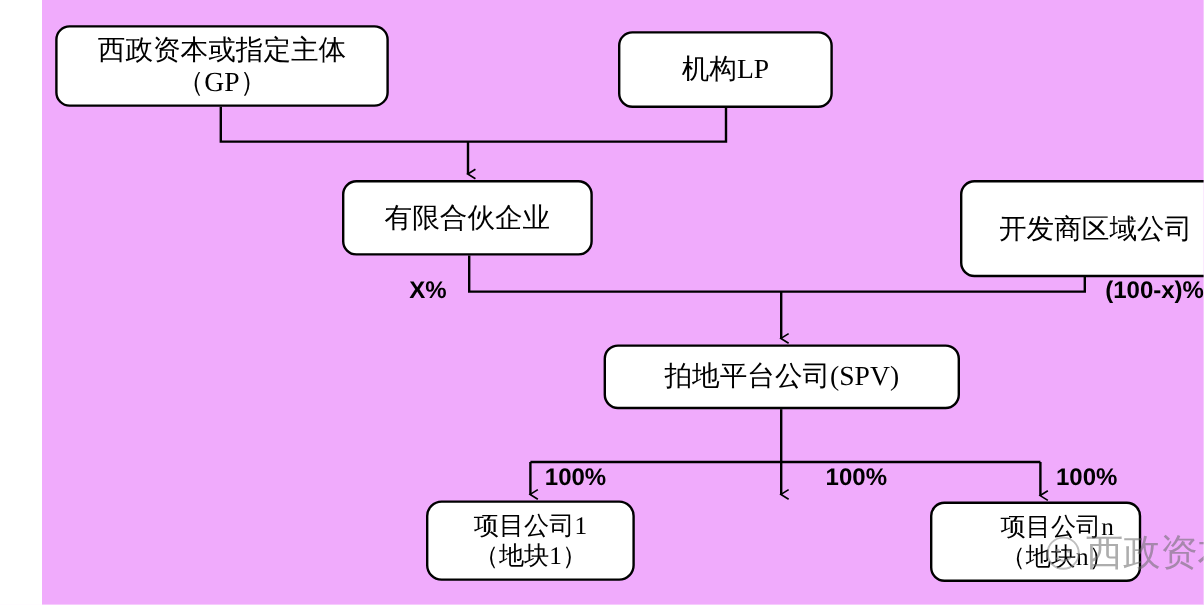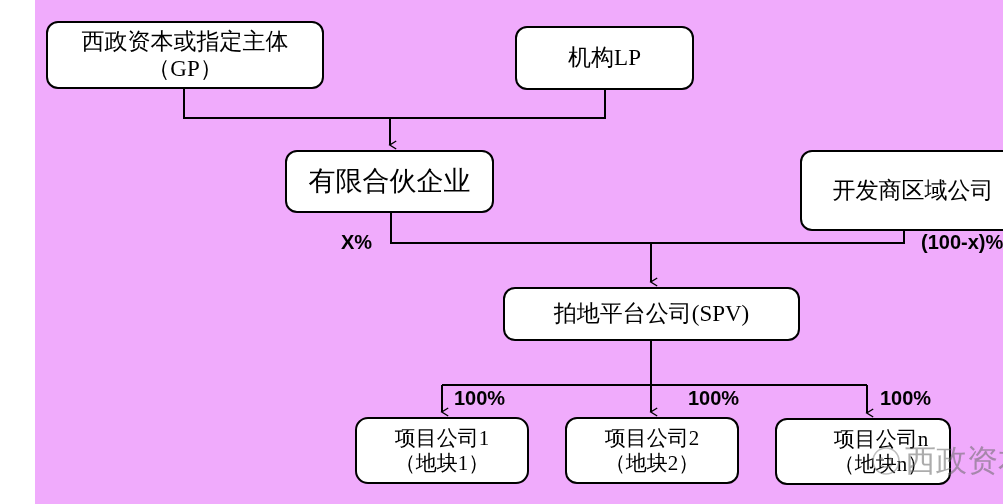--- a/index.html
+++ b/index.html
@@ -42,21 +42,21 @@
     line-height: 1.18;
     z-index: 2;
   }
   .node .line1,
   .node .line2 {
     display: block;
     white-space: nowrap;
   }
   .n-gp       { left: 11px;  top: 21px;  width: 278px; height: 68px;  font-size: 23px; }
   .n-lp       { left: 480px; top: 26px;  width: 179px; height: 64px;  font-size: 23px; }
-  .n-lpship   { left: 250px; top: 150px; width: 209px; height: 63px;  font-size: 27px; }
+  .n-lpship   { left: 250px; top: 150px; width: 209px; height: 63px;  font-size: 23px; }
   .n-dev      { left: 765px; top: 150px; width: 226px; height: 81px;  font-size: 23px; }
   .n-spv      { left: 468px; top: 287px; width: 297px; height: 54px;  font-size: 23px; }
   .n-proj1    { left: 320px; top: 417px; width: 174px; height: 67px;  font-size: 21px; border-radius: 13px; }
   .n-proj2    { left: 530px; top: 417px; width: 174px; height: 67px;  font-size: 21px; }
   .n-proj3    { left: 740px; top: 418px; width: 176px; height: 67px;  font-size: 21px; padding-left: 36px; }
 
   .edge-label {
     position: absolute;
     color: #000000;
     font-family: "Liberation Sans", "DejaVu Sans", sans-serif;
@@ -139,24 +139,20 @@
 
   <div class="node n-spv">
     <span class="line1">拍地平台公司(SPV)</span>
   </div>
 
   <div class="node n-proj1">
     <span class="line1">项目公司1</span>
     <span class="line2">（地块1）</span>
   </div>
 
-  <div class="node n-proj2">
-    <span class="line1">项目公司2</span>
-    <span class="line2">（地块2）</span>
-  </div>
 
   <div class="node n-proj3">
     <span class="line1">项目公司n</span>
     <span class="line2">（地块n）</span>
   </div>
 
   <div class="edge-label lbl-x">X%</div>
   <div class="edge-label lbl-100x">(100-x)%</div>
   <div class="edge-label lbl-p1">100%</div>
   <div class="edge-label lbl-p2">100%</div>

